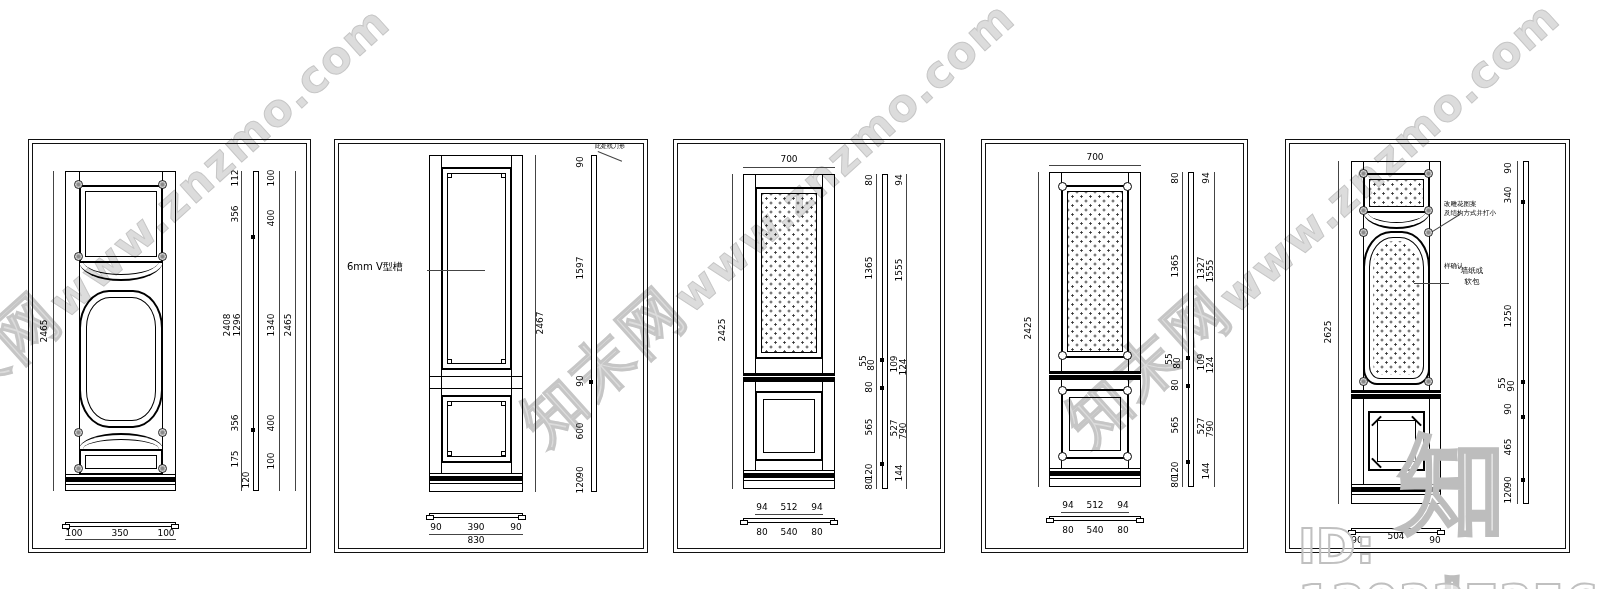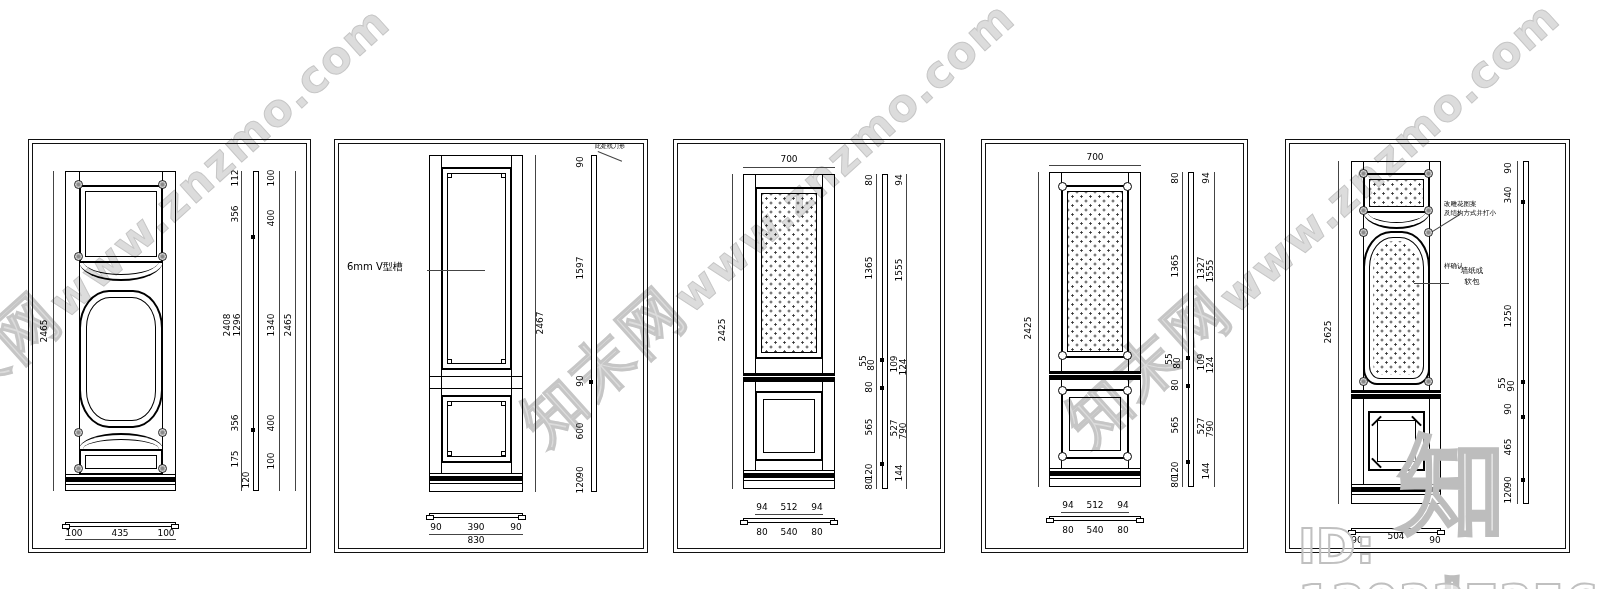--- a/index.html
+++ b/index.html
@@ -102,21 +102,21 @@
     <div class="rosette" style="left:45px;top:324px;"></div>
     <div class="rosette" style="left:129px;top:324px;"></div>
 
     <div class="base" style="left:36px;top:334px;width:111px;height:17px;"></div>
 
     <div class="planbar" style="left:36px;top:382px;width:111px;"></div>
     <div class="cap" style="left:33px;top:384px;"></div>
     <div class="cap" style="left:142px;top:384px;"></div>
     <div class="line-h" style="left:36px;top:399px;width:111px;"></div>
     <div class="dim hdim" style="left:45px;top:389px;">100</div>
-    <div class="dim hdim" style="left:91px;top:389px;">435</div>
+    <div class="dim hdim" style="left:91px;top:389px;">350</div>
     <div class="dim hdim" style="left:137px;top:389px;">100</div>
 
     <div class="line-v" style="left:212px;top:31px;height:320px;"></div>
     <div class="strip" style="left:224px;top:31px;height:320px;"></div>
     <div class="bump" style="left:222px;top:95px;"></div>
     <div class="bump" style="left:222px;top:288px;"></div>
     <div class="line-v" style="left:250px;top:31px;height:320px;"></div>
     <div class="line-v" style="left:266px;top:31px;height:320px;"></div>
 
     <div class="dim vdim" style="left:206px;top:38px;">112</div>

